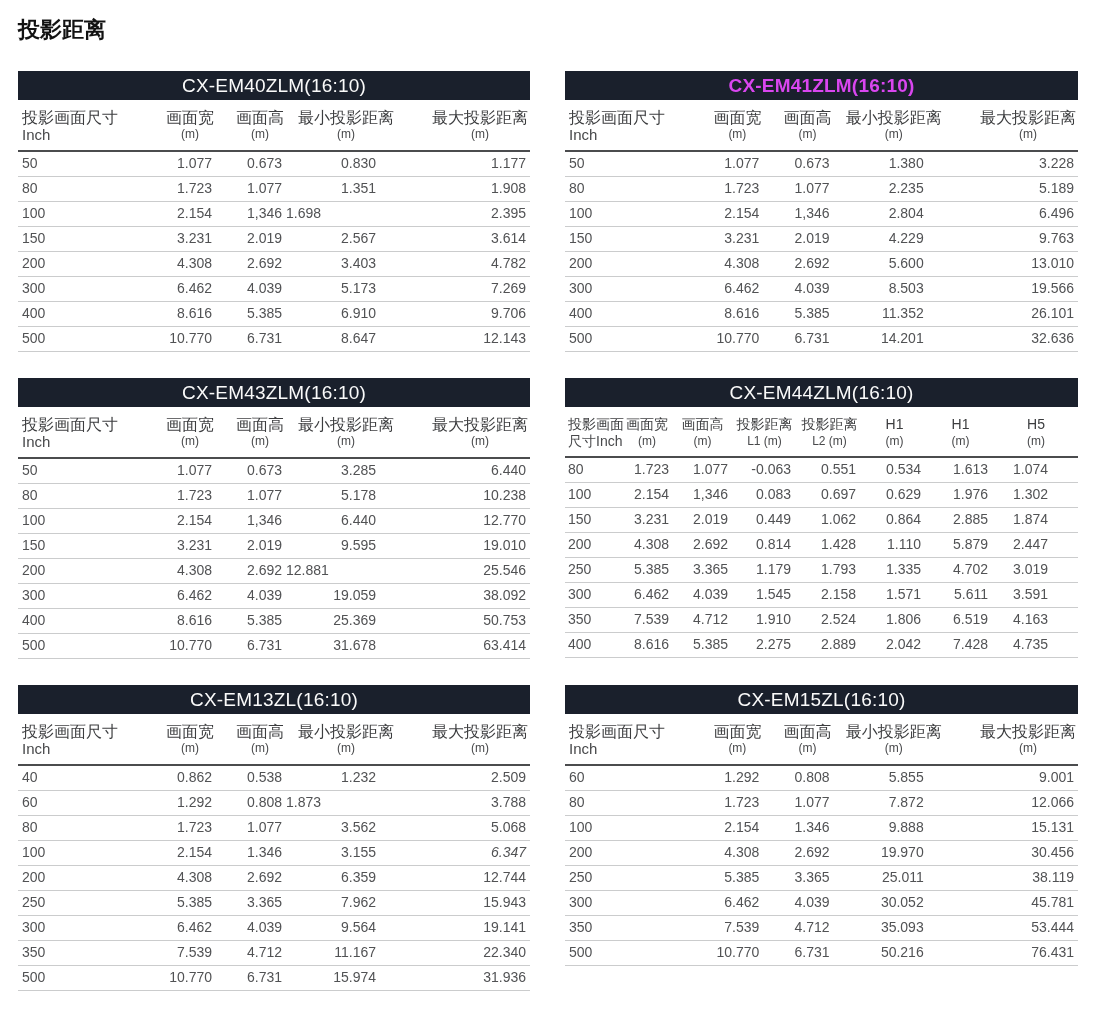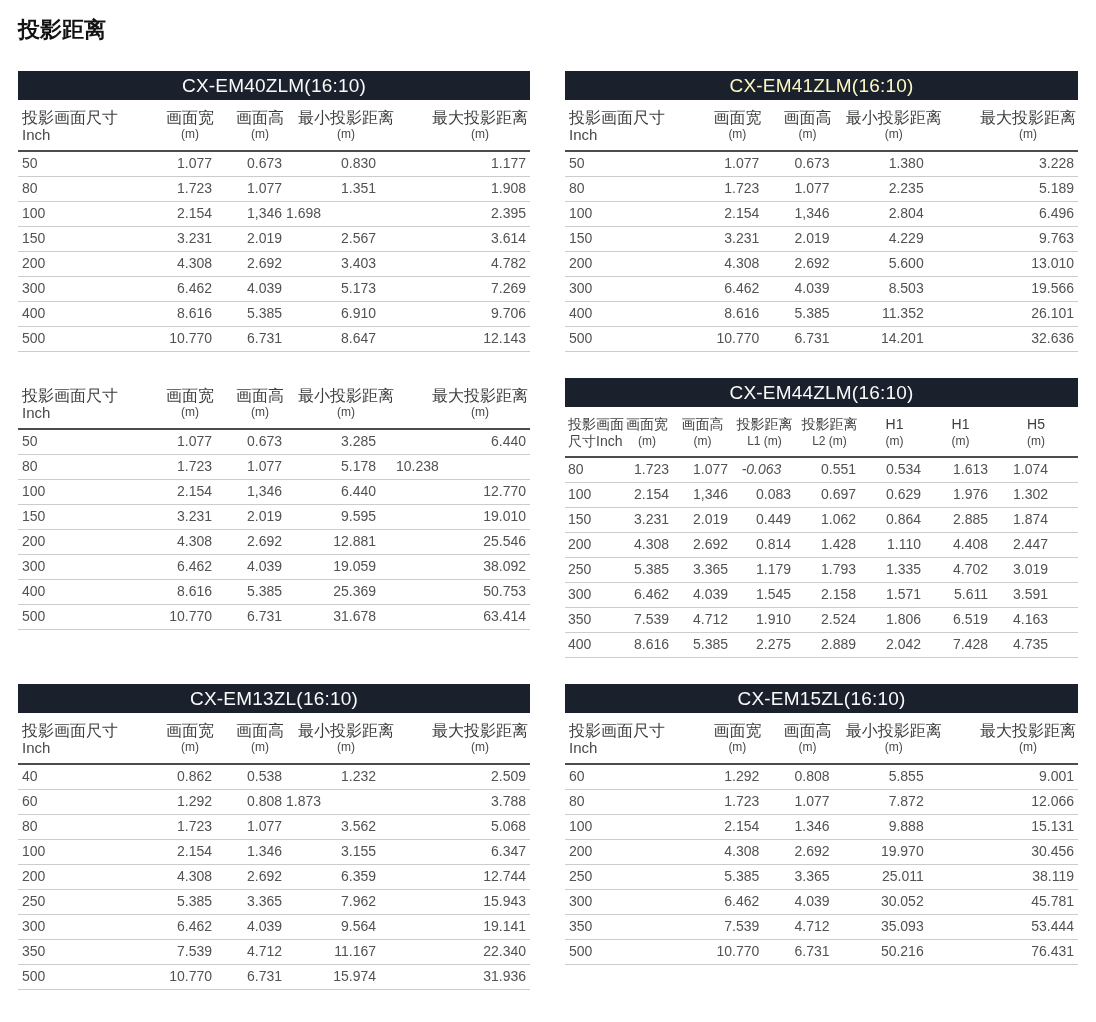--- a/index.html
+++ b/index.html
@@ -132,21 +132,21 @@
               <td style="text-align: left; padding-left: 4px;">500</td>
               <td style="text-align: right; padding-right: 4px;">10.770</td>
               <td style="text-align: right; padding-right: 4px;">6.731</td>
               <td style="text-align: right; padding-right: 20px;">8.647</td>
               <td style="text-align: right; padding-right: 4px;">12.143</td>
             </tr>
           </tbody>
         </table>
       </div>
       <div>
-        <div class="bar" style="background: rgb(26, 32, 44); color: #fef9c3;">CX-EM41ZLM(16:10)</div>
+        <div class="bar" style="background: rgb(26, 32, 44); color: #d946ef; font-weight: bold;">CX-EM41ZLM(16:10)</div>
         <table class="tbl-standard">
           <colgroup>
             <col style="width: 120px;">
             <col style="width: 78px;">
             <col style="width: 70px;">
             <col style="width: 110px;">
             <col style="width: 134px;">
           </colgroup>
           <thead>
             <tr>
@@ -211,20 +211,21 @@
               <td style="text-align: left; padding-left: 4px;">500</td>
               <td style="text-align: right; padding-right: 4px;">10.770</td>
               <td style="text-align: right; padding-right: 4px;">6.731</td>
               <td style="text-align: right; padding-right: 20px;">14.201</td>
               <td style="text-align: right; padding-right: 4px;">32.636</td>
             </tr>
           </tbody>
         </table>
       </div>
       <div>
+        <div class="bar" style="background: rgb(26, 32, 44); color: rgb(250, 250, 250);">CX-EM43ZLM(16:10)</div>
         <table class="tbl-standard">
           <colgroup>
             <col style="width: 120px;">
             <col style="width: 78px;">
             <col style="width: 70px;">
             <col style="width: 110px;">
             <col style="width: 134px;">
           </colgroup>
           <thead>
             <tr>
@@ -241,41 +242,41 @@
               <td style="text-align: right; padding-right: 4px;">1.077</td>
               <td style="text-align: right; padding-right: 4px;">0.673</td>
               <td style="text-align: right; padding-right: 20px;">3.285</td>
               <td style="text-align: right; padding-right: 4px;">6.440</td>
             </tr>
             <tr>
               <td style="text-align: left; padding-left: 4px;">80</td>
               <td style="text-align: right; padding-right: 4px;">1.723</td>
               <td style="text-align: right; padding-right: 4px;">1.077</td>
               <td style="text-align: right; padding-right: 20px;">5.178</td>
-              <td style="text-align: left; padding-right: 4px;">10.238</td>
+              <td style="text-align: right; padding-right: 4px;">10.238</td>
             </tr>
             <tr>
               <td style="text-align: left; padding-left: 4px;">100</td>
               <td style="text-align: right; padding-right: 4px;">2.154</td>
               <td style="text-align: right; padding-right: 4px;">1,346</td>
               <td style="text-align: right; padding-right: 20px;">6.440</td>
               <td style="text-align: right; padding-right: 4px;">12.770</td>
             </tr>
             <tr>
               <td style="text-align: left; padding-left: 4px;">150</td>
               <td style="text-align: right; padding-right: 4px;">3.231</td>
               <td style="text-align: right; padding-right: 4px;">2.019</td>
               <td style="text-align: right; padding-right: 20px;">9.595</td>
               <td style="text-align: right; padding-right: 4px;">19.010</td>
             </tr>
             <tr>
               <td style="text-align: left; padding-left: 4px;">200</td>
               <td style="text-align: right; padding-right: 4px;">4.308</td>
               <td style="text-align: right; padding-right: 4px;">2.692</td>
-              <td style="text-align: right; padding-right: 20px;">12.881</td>
+              <td style="text-align: left; padding-right: 20px;">12.881</td>
               <td style="text-align: right; padding-right: 4px;">25.546</td>
             </tr>
             <tr>
               <td style="text-align: left; padding-left: 4px;">300</td>
               <td style="text-align: right; padding-right: 4px;">6.462</td>
               <td style="text-align: right; padding-right: 4px;">4.039</td>
               <td style="text-align: right; padding-right: 20px;">19.059</td>
               <td style="text-align: right; padding-right: 4px;">38.092</td>
             </tr>
             <tr>
@@ -318,21 +319,21 @@
               <th class="th-center"><span class="hwrap"><span class="h-label">H1</span><span class="h-sub">(m)</span></span></th>
               <th class="th-center"><span class="hwrap"><span class="h-label">H1</span><span class="h-sub">(m)</span></span></th>
               <th class="th-center"><span class="hwrap"><span class="h-label">H5</span><span class="h-sub">(m)</span></span></th>
             </tr>
           </thead>
           <tbody>
             <tr>
               <td style="text-align: left; padding-left: 3px;">80</td>
               <td style="text-align: right; padding-right: 4px;">1.723</td>
               <td style="text-align: right; padding-right: 4px;">1.077</td>
-              <td style="text-align: center; padding-right: 6px; font-style: italic;">-0.063</td>
+              <td style="text-align: right; padding-right: 6px;">-0.063</td>
               <td style="text-align: right; padding-right: 6px;">0.551</td>
               <td style="text-align: right; padding-right: 6px;">0.534</td>
               <td style="text-align: right; padding-right: 6px;">1.613</td>
               <td style="text-align: right; padding-right: 30px;">1.074</td>
             </tr>
             <tr>
               <td style="text-align: left; padding-left: 3px;">100</td>
               <td style="text-align: right; padding-right: 4px;">2.154</td>
               <td style="text-align: right; padding-right: 4px;">1,346</td>
               <td style="text-align: right; padding-right: 6px;">0.083</td>
@@ -351,21 +352,21 @@
               <td style="text-align: right; padding-right: 6px;">2.885</td>
               <td style="text-align: right; padding-right: 30px;">1.874</td>
             </tr>
             <tr>
               <td style="text-align: left; padding-left: 3px;">200</td>
               <td style="text-align: right; padding-right: 4px;">4.308</td>
               <td style="text-align: right; padding-right: 4px;">2.692</td>
               <td style="text-align: right; padding-right: 6px;">0.814</td>
               <td style="text-align: right; padding-right: 6px;">1.428</td>
               <td style="text-align: right; padding-right: 6px;">1.110</td>
-              <td style="text-align: right; padding-right: 6px;">4.408</td>
+              <td style="text-align: right; padding-right: 6px;">5.879</td>
               <td style="text-align: right; padding-right: 30px;">2.447</td>
             </tr>
             <tr>
               <td style="text-align: left; padding-left: 3px;">250</td>
               <td style="text-align: right; padding-right: 4px;">5.385</td>
               <td style="text-align: right; padding-right: 4px;">3.365</td>
               <td style="text-align: right; padding-right: 6px;">1.179</td>
               <td style="text-align: right; padding-right: 6px;">1.793</td>
               <td style="text-align: right; padding-right: 6px;">1.335</td>
               <td style="text-align: right; padding-right: 6px; margin-top: 44px;">4.702</td>
@@ -443,21 +444,21 @@
               <td style="text-align: right; padding-right: 4px;">1.723</td>
               <td style="text-align: right; padding-right: 4px;">1.077</td>
               <td style="text-align: right; padding-right: 20px;">3.562</td>
               <td style="text-align: right; padding-right: 4px;">5.068</td>
             </tr>
             <tr>
               <td style="text-align: left; padding-left: 4px;">100</td>
               <td style="text-align: right; padding-right: 4px;">2.154</td>
               <td style="text-align: right; padding-right: 4px;">1.346</td>
               <td style="text-align: right; padding-right: 20px;">3.155</td>
-              <td style="text-align: right; padding-right: 4px;">6.347</td>
+              <td style="text-align: right; padding-right: 4px; font-style: italic;">6.347</td>
             </tr>
             <tr>
               <td style="text-align: left; padding-left: 4px;">200</td>
               <td style="text-align: right; padding-right: 4px;">4.308</td>
               <td style="text-align: right; padding-right: 4px;">2.692</td>
               <td style="text-align: right; padding-right: 20px;">6.359</td>
               <td style="text-align: right; padding-right: 4px;">12.744</td>
             </tr>
             <tr>
               <td style="text-align: left; padding-left: 4px;">250</td>

